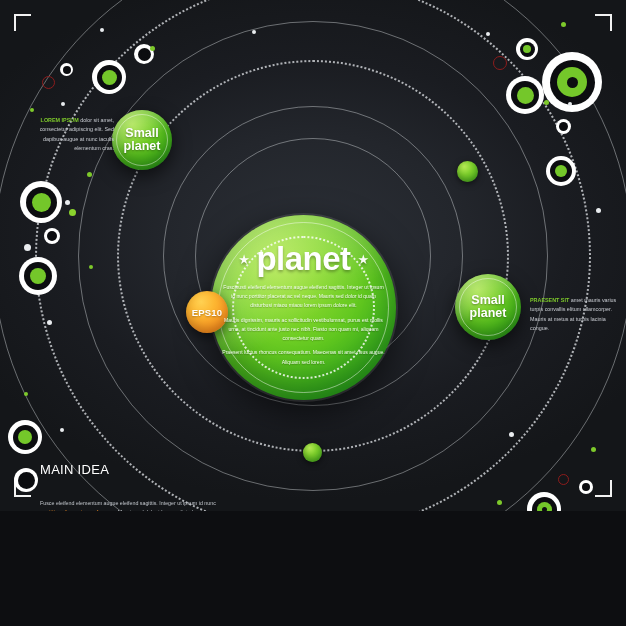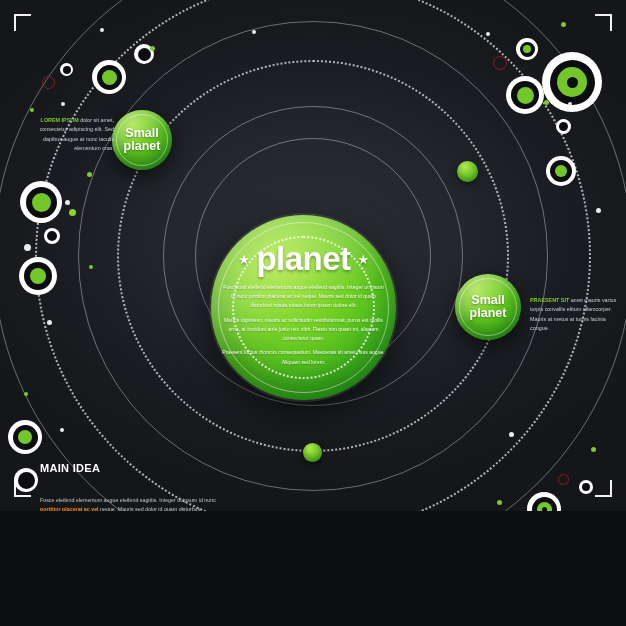--- a/index.html
+++ b/index.html
@@ -85,21 +85,21 @@
   .dot{position:absolute;border-radius:50%;}
 
   
   .sidetext{position:absolute;font-size:5.4px;line-height:1.72;color:#c9ccd2;}
   #text-left{left:22px;top:116px;width:92px;text-align:right;}
   #text-right{left:530px;top:296px;width:88px;text-align:left;}
   .lead{color:#7ec92b;font-weight:bold;}
 
   
   #main-idea{position:absolute;left:40px;top:462px;width:190px;}
-  #main-idea h2{margin:0 0 22px 0;font-size:11px;font-weight:bold;color:#fff;letter-spacing:.3px;}
+  #main-idea h2{margin:0 0 22px 0;font-size:13px;font-weight:normal;color:#fff;letter-spacing:.3px;}
   #main-idea p{margin:0 0 6px 0;font-size:5.3px;line-height:1.78;color:#c2c6cc;}
   .hl-orange{color:#f08b1e;font-weight:bold;}
   .hl-green{color:#7ec92b;font-weight:bold;}
   .bullets{list-style:none;margin:4px 0 0 0;padding:0;}
   .bullets li{font-size:5.3px;line-height:1.9;color:#c2c6cc;display:flex;align-items:flex-start;gap:4px;}
   .tri{flex:0 0 auto;margin-top:1.4px;width:0;height:0;border-left:4px solid #f08b1e;border-top:2.6px solid transparent;border-bottom:2.6px solid transparent;}
 </style>
 </head>
 <body>
 
@@ -269,20 +269,24 @@
         </div>
       </div>
       <div class="bp-body">
         <p>Fuscinusti eleifend elementum augue eleifend sagittis. Integer ut ipsum id nunc porttitor placerat ac vel neque. Mauris sed dolor id quam disturbusi miaou miaou lorem ipsum dolore elit.</p>
         <p>Mauris dignissim, mauris ac sollicitudin vestibulumnat, purus est mollis urna, at tincidunt ante justo nec nibh. Fiasto non quam mi, aliquam consectetur quam.</p>
         <p>Praesent luctus rhoncus consequatium. Maecenas sit amet risus augue. Aliquam sed lorem.</p>
       </div>
     </div>
   </div>
 
+  <div id="eps10-badge">
+    <div class="rim"></div>
+    <span class="eps-text">EPS10</span>
+  </div>
 
   <div id="text-left" class="sidetext">
     <span class="lead">LOREM IPSUM</span><span> dolor sit amet, consectetur adipiscing elit. Sed dapibus augue at nunc iaculis elementum cras.</span>
   </div>
 
   <div id="text-right" class="sidetext">
     <span class="lead">PRAESENT SIT</span><span> amet mauris varius turpis convallis elitum ullamcorper. Mauris at metus at turpis lacinia congue.</span>
   </div>
 
   <div id="main-idea">

